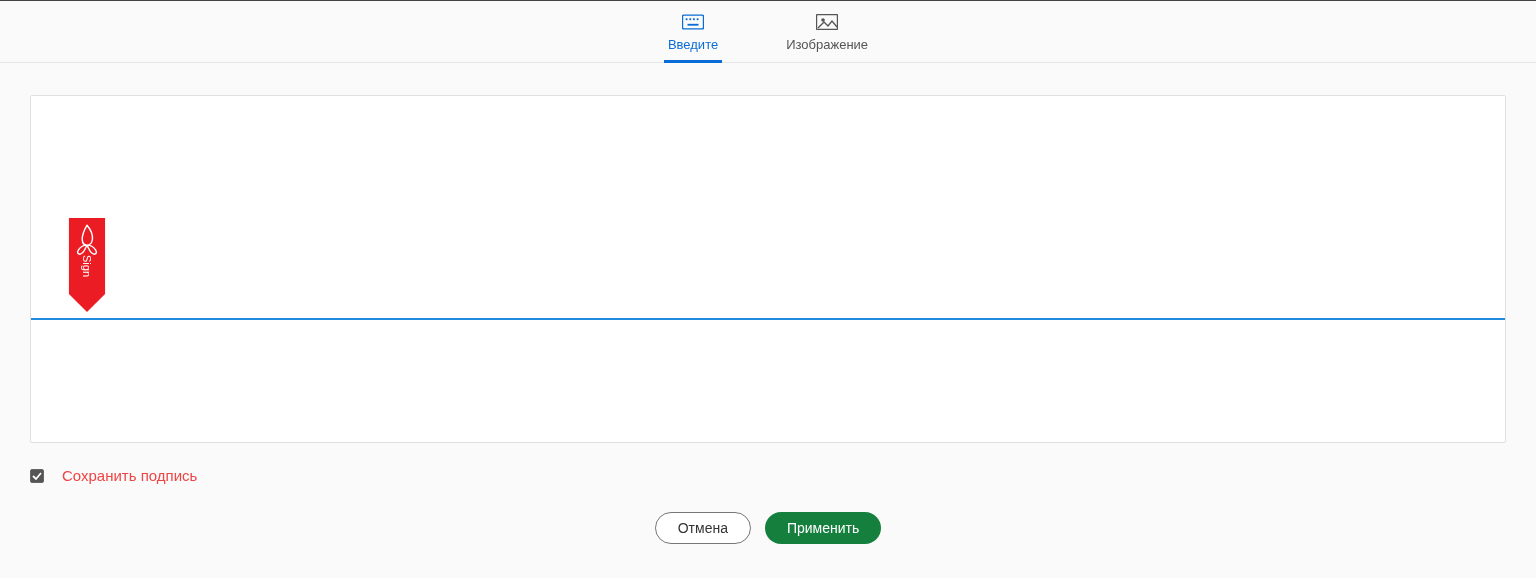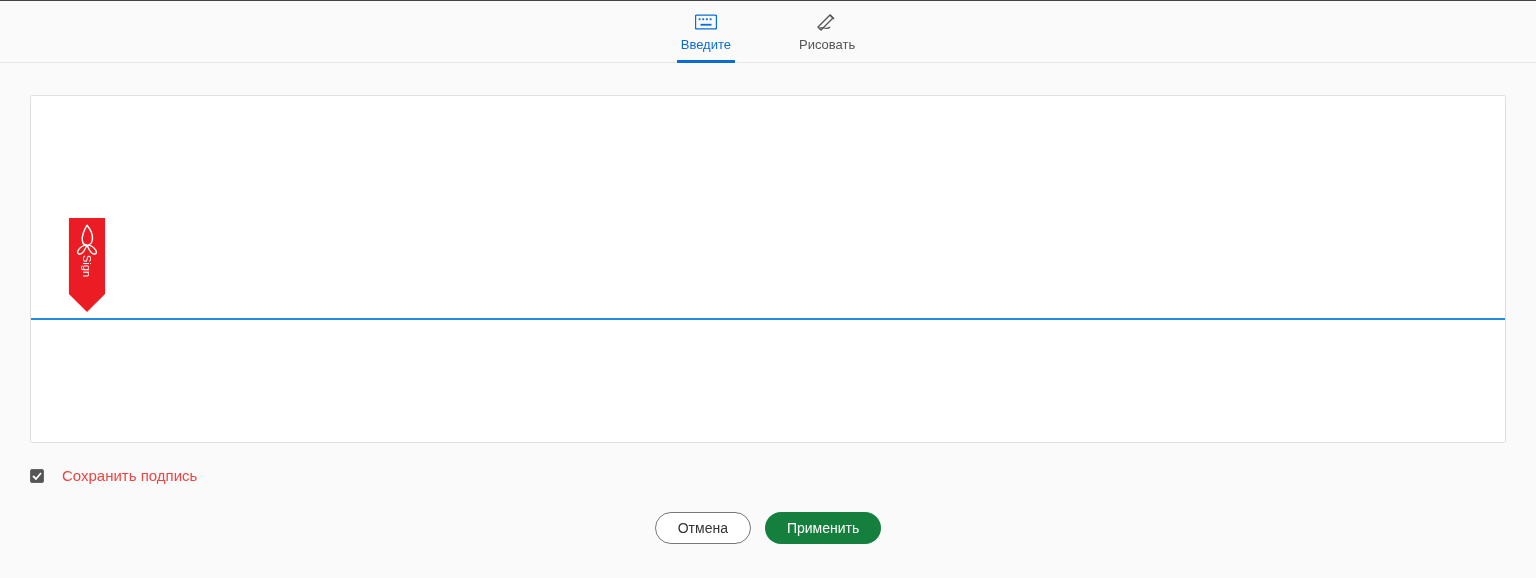--- a/index.html
+++ b/index.html
@@ -145,31 +145,31 @@
         <rect x="4" y="4" width="2" height="2" fill="#0a6cd6"></rect>
         <rect x="8" y="4" width="2" height="2" fill="#0a6cd6"></rect>
         <rect x="12" y="4" width="2" height="2" fill="#0a6cd6"></rect>
         <rect x="16" y="4" width="2" height="2" fill="#0a6cd6"></rect>
         <rect x="6" y="10" width="12" height="2" fill="#0a6cd6"></rect>
       </svg>
     </span>
     <span>Введите</span>
   </div>
 
+
   <div class="tab">
     <span class="icon">
-      <svg width="22" height="18" viewBox="0 0 22 18">
-        <path d="M2 16 L14 4 L17 7 L5 19 Z" fill="none" stroke="#555" stroke-width="1.4" transform="translate(0,-2)"></path>
-        <path d="M14 2 L18 6" stroke="#555" stroke-width="1.4"></path>
-        <path d="M3 16 C6 12 10 18 14 14" fill="none" stroke="#555" stroke-width="1.2"></path>
+      <svg width="22" height="16" viewBox="0 0 22 16">
+        <rect x="0.5" y="0.5" width="21" height="15" rx="1" fill="none" stroke="#555" stroke-width="1.4"></rect>
+        <circle cx="7" cy="6" r="1.8" fill="#555"></circle>
+        <path d="M2 14 L8 8 L12 12 L16 7 L21 13" fill="none" stroke="#555" stroke-width="1.4"></path>
       </svg>
     </span>
-    <span>Рисовать</span>
-  </div>
-
+    <span>Изображение</span>
+  </div>
 
 </div>
 
 <div class="workspace">
   <div class="panel">
 
     <div class="signature-line"></div>
 
     <div class="sign-tag">
       <svg width="40" height="104" viewBox="0 0 40 104">

